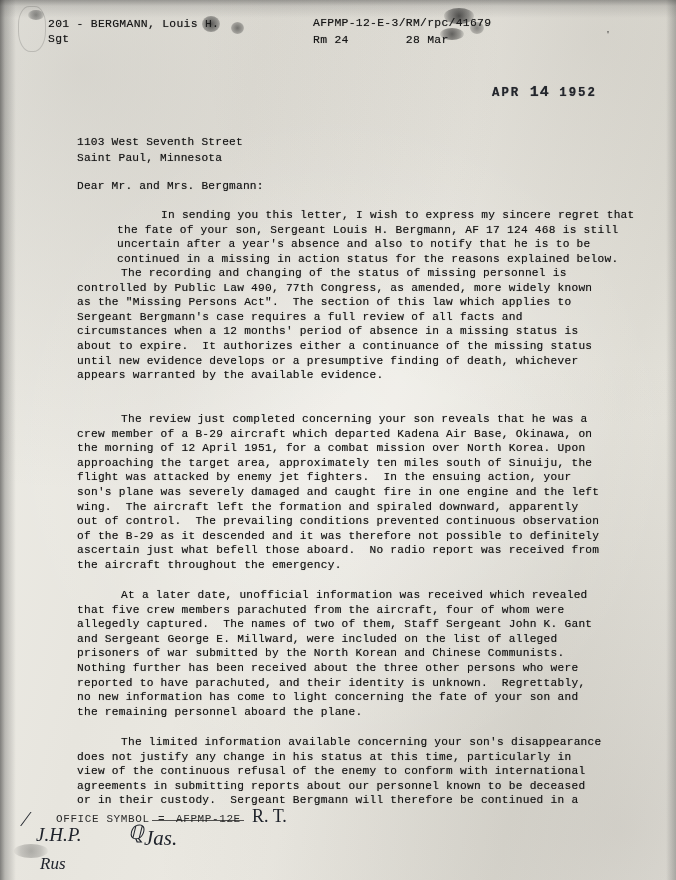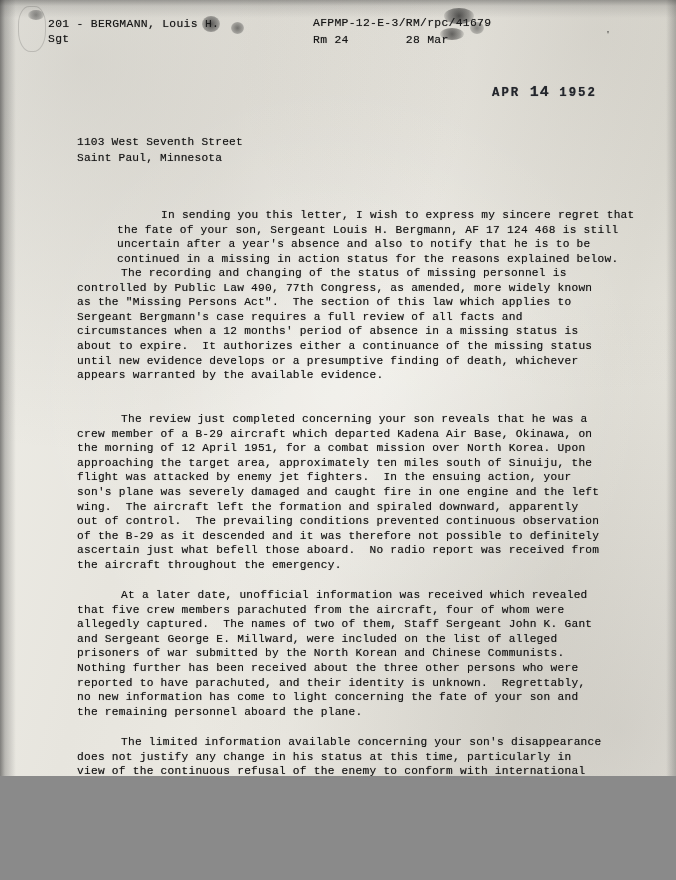--- a/index.html
+++ b/index.html
@@ -3,21 +3,21 @@
 <meta charset="utf-8">
 <style>
   html, body {
     margin: 0;
     padding: 0;
     background: #8a8a8a;
   }
   #page {
     position: relative;
     width: 676px;
-    height: 776px;
+    height: 880px;
     background: #c4b5fd;
     overflow: hidden;
     font-family: "Liberation Mono", monospace;
     color: #1b1b1b;
   }
   
   #page::before {
     content: "";
     position: absolute;
     inset: 0;
@@ -149,20 +149,21 @@
 
     <div class="stamp" style="left:492px; top:84px;">
       <span>APR</span>
       <span class="big">14</span>
       <span>1952</span>
     </div>
 
     <div class="tx" style="left:77px; top:136px;">1103 West Seventh Street</div>
     <div class="tx" style="left:77px; top:152px;">Saint Paul, Minnesota</div>
 
+    <div class="tx" style="left:77px; top:180px;">Dear Mr. and Mrs. Bergmann:</div>
 
     <div class="para" style="left:77px; top:208px; width:528px; text-indent:44px;margin-left:40px;">In sending you this letter, I wish to express my sincere regret that the fate of your son, Sergeant Louis H. Bergmann, AF 17 124 468 is still uncertain after a year's absence and also to notify that he is to be continued in a missing in action status for the reasons explained below.</div>
     <div class="para" style="left:77px; top:266px; width:528px; text-indent:44px;">The recording and changing of the status of missing personnel is controlled by Public Law 490, 77th Congress, as amended, more widely known as the "Missing Persons Act".  The section of this law which applies to Sergeant Bergmann's case requires a full review of all facts and circumstances when a 12 months' period of absence in a missing status is about to expire.  It authorizes either a continuance of the missing status until new evidence develops or a presumptive finding of death, whichever appears warranted by the available evidence.</div>
     <div class="para" style="left:77px; top:412px; width:528px; text-indent:44px;">The review just completed concerning your son reveals that he was a crew member of a B-29 aircraft which departed Kadena Air Base, Okinawa, on the morning of 12 April 1951, for a combat mission over North Korea. Upon approaching the target area, approximately ten miles south of Sinuiju, the flight was attacked by enemy jet fighters.  In the ensuing action, your son's plane was severely damaged and caught fire in one engine and the left wing.  The aircraft left the formation and spiraled downward, apparently out of control.  The prevailing conditions prevented continuous observation of the B-29 as it descended and it was therefore not possible to definitely ascertain just what befell those aboard.  No radio report was received from the aircraft throughout the emergency.</div>
     <div class="para" style="left:77px; top:588px; width:528px; text-indent:44px;">At a later date, unofficial information was received which revealed that five crew members parachuted from the aircraft, four of whom were allegedly captured.  The names of two of them, Staff Sergeant John K. Gant and Sergeant George E. Millward, were included on the list of alleged prisoners of war submitted by the North Korean and Chinese Communists. Nothing further has been received about the three other persons who were reported to have parachuted, and their identity is unknown.  Regrettably, no new information has come to light concerning the fate of your son and the remaining personnel aboard the plane.</div>
     <div class="para" style="left:77px; top:735px; width:528px; text-indent:44px;">The limited information available concerning your son's disappearance does not justify any change in his status at this time, particularly in view of the continuous refusal of the enemy to conform with international agreements in submitting reports about our personnel known to be deceased or in their custody.  Sergeant Bergmann will therefore be continued in a</div>
 
     <div class="footer-line" style="left:56px; top:813px;">OFFICE SYMBOL</div>
     <div class="footer-line" style="left:158px; top:813px;">=</div>
     <div class="footer-line" style="left:176px; top:813px;">AFPMP-12E</div>

